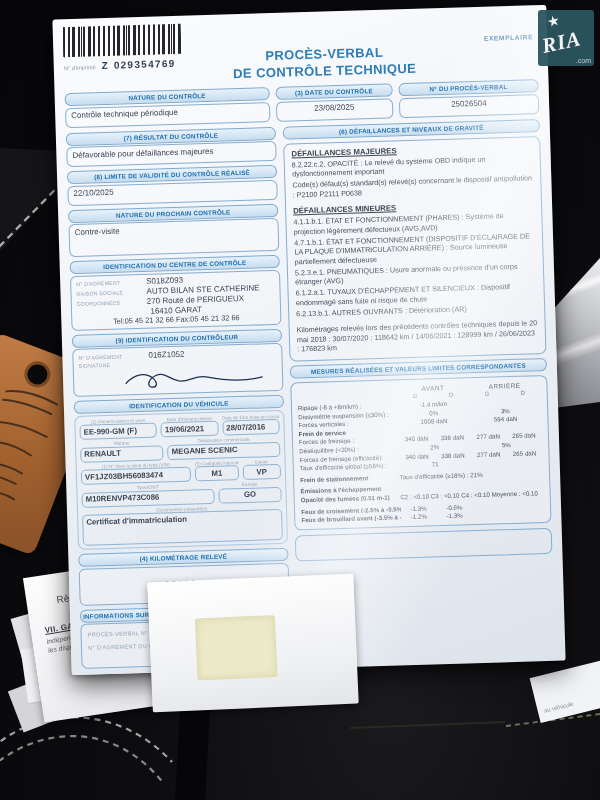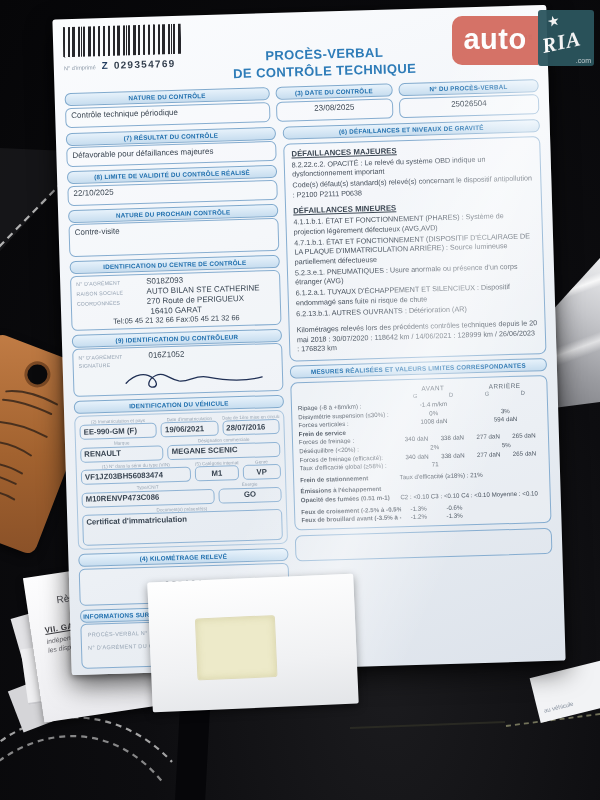--- a/index.html
+++ b/index.html
@@ -474,21 +474,20 @@
         <div class="emptybox"></div>
       </div>
     </div>
   </div>
 
   <div class="envelope">
     <div class="sticker"></div>
   </div>
 
   <div class="wm">
-    <div class="wm-auto">auto</div>
     <div class="wm-ria">
       <span class="wm-star">★</span>
       <span class="wm-riatext">RIA</span>
       <span class="wm-com">.com</span>
     </div>
   </div>
 
 </div>
 
 </body></html>

